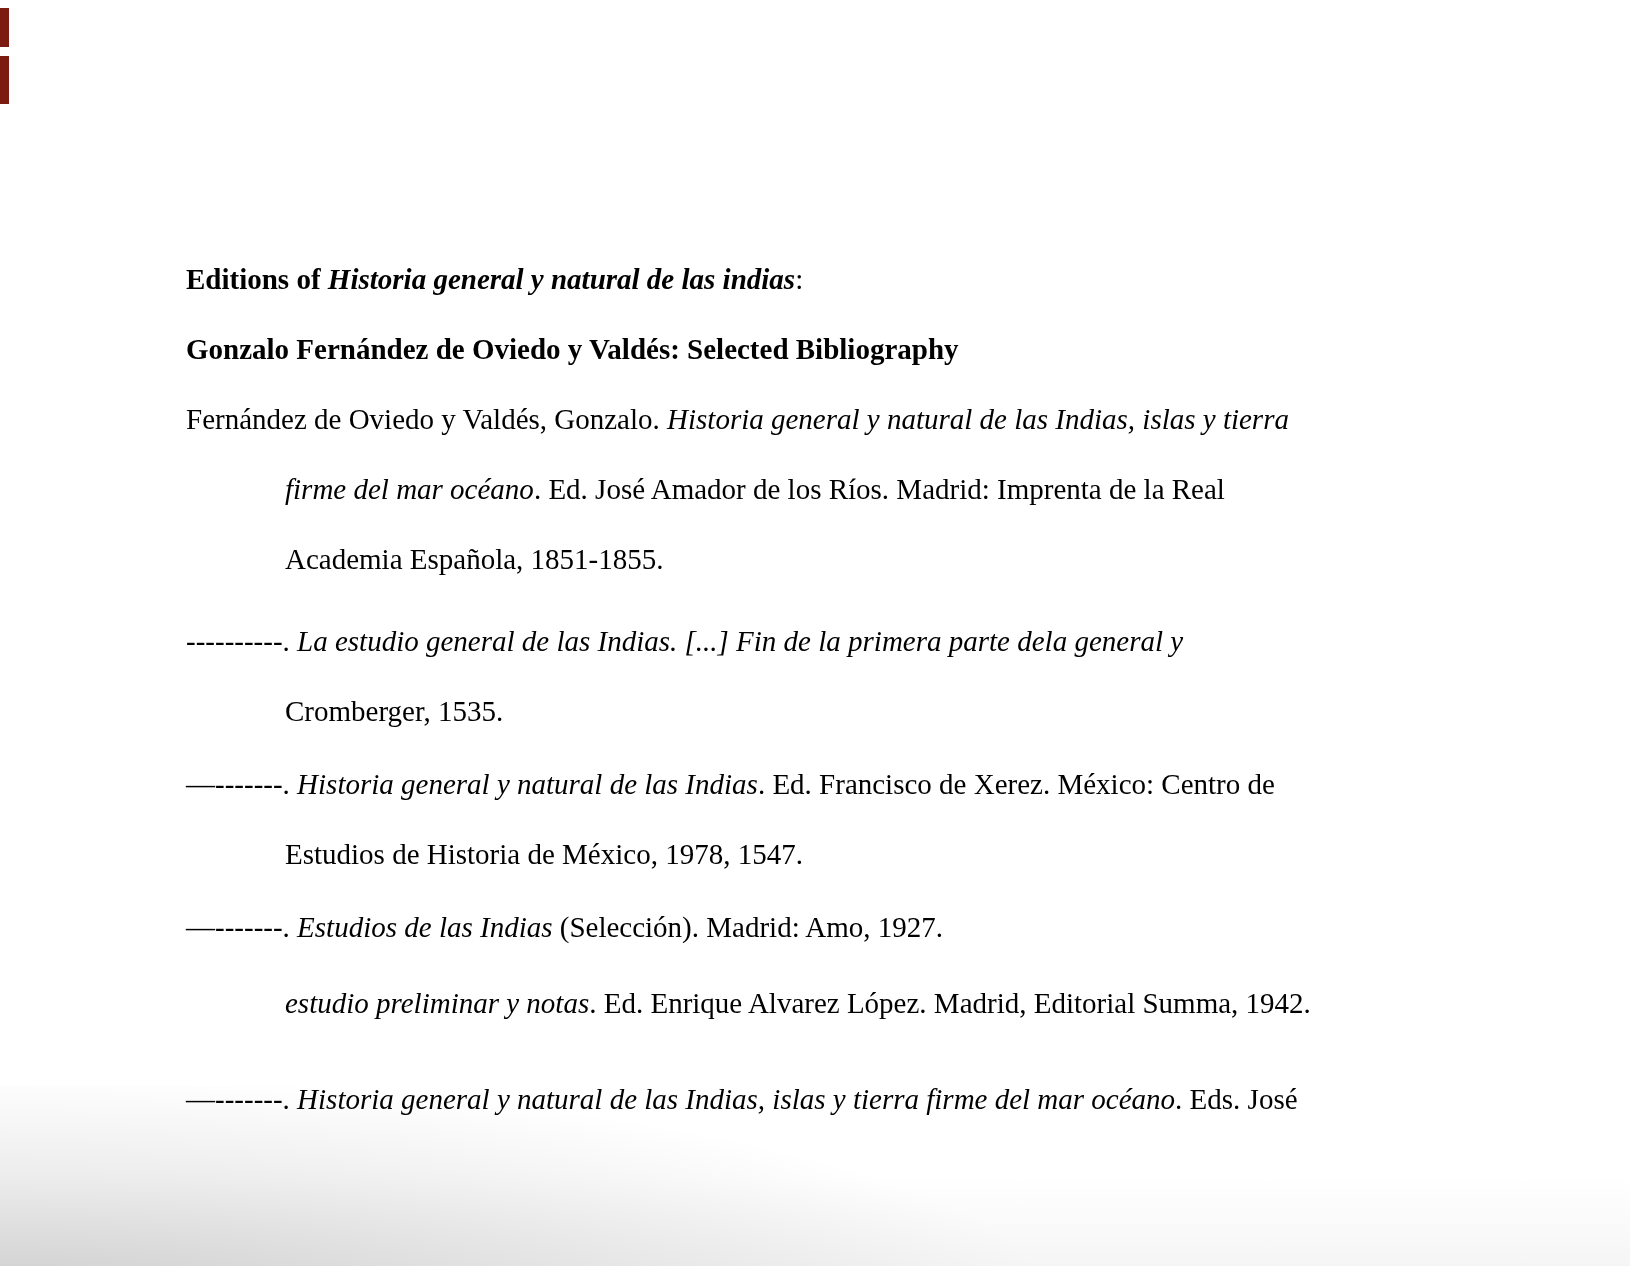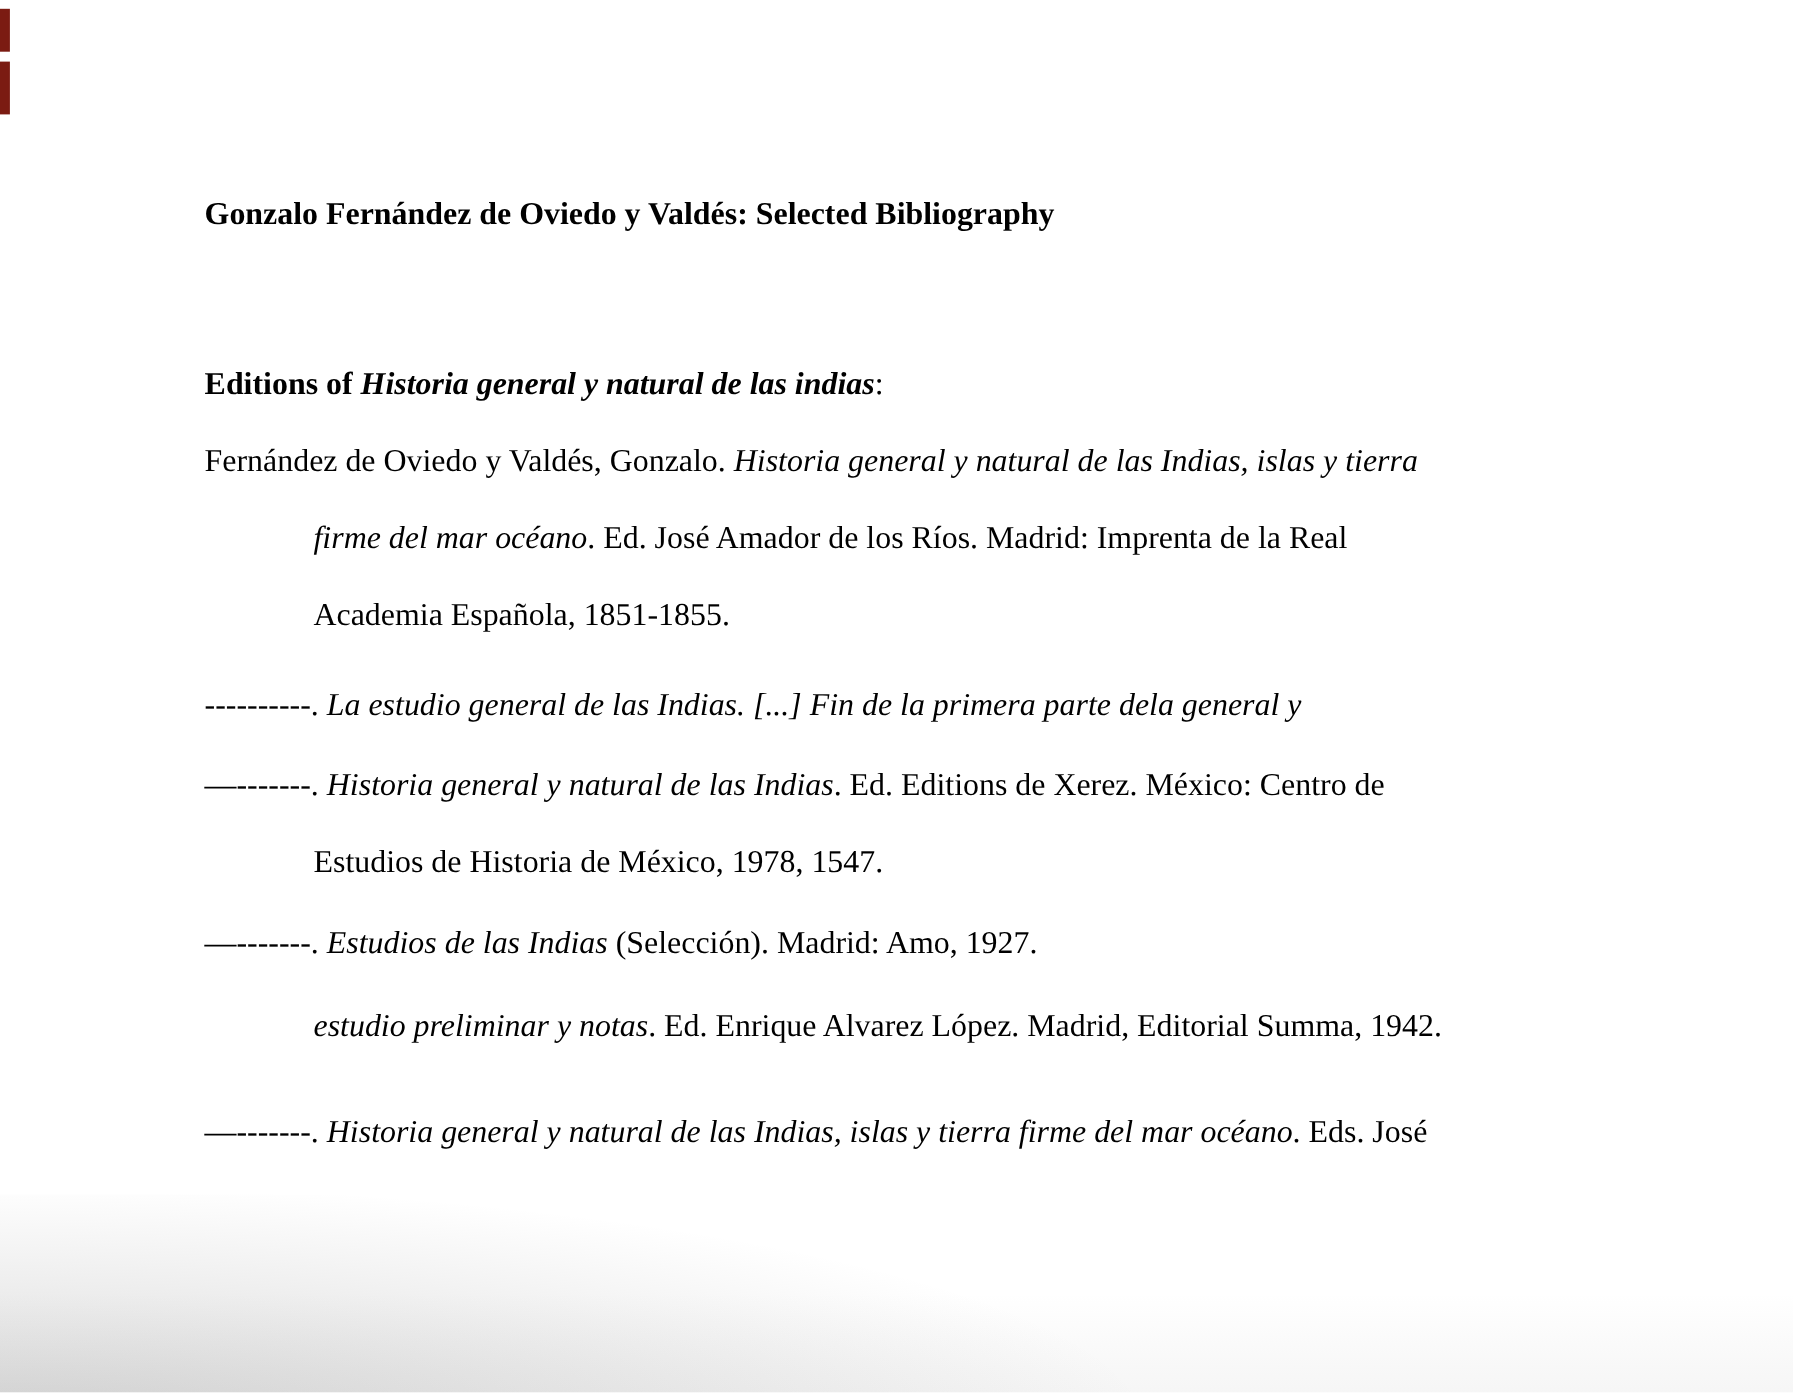--- a/index.html
+++ b/index.html
@@ -61,35 +61,36 @@
       linear-gradient(to bottom, rgba(120,120,120,0) 0%, rgba(120,120,120,0) 50%, rgba(120,120,120,0.07) 100%);
   }
 </style>
 </head>
 <body>
 
 <div class="edge-mark edge-mark-1" style="background: rgb(123, 27, 18);"></div>
 <div class="edge-mark edge-mark-2" style="background: rgb(123, 27, 18);"></div>
 
 <div class="doc">
+  <div class="line heading"><span class="run-b">Editions of </span><span class="run-bi">Historia general y natural de las indias</span><span class="run-r">:</span></div>
+
   <div class="line title-line">Gonzalo Fernández de Oviedo y Valdés: Selected Bibliography</div>
-
-  <div class="line heading"><span class="run-b">Editions of </span><span class="run-bi">Historia general y natural de las indias</span><span class="run-r">:</span></div>
 
   <div>
       <div class="entry entry-1">
         <div class="line"><span class="run-r">Fernández de Oviedo y Valdés, Gonzalo. </span><span class="run-i">Historia general y natural de las Indias, islas y tierra</span></div>
         <div class="line cont"><span class="run-i">firme del mar océano</span><span class="run-r">. Ed. José Amador de los Ríos. Madrid: Imprenta de la Real</span></div>
         <div class="line cont"><span class="run-r">Academia Española, 1851-1855.</span></div>
       </div>
       <div class="entry entry-2">
         <div class="line"><span class="run-r">----------. </span><span class="run-i">La estudio general de las Indias. [...] Fin de la primera parte dela general y</span></div>
+        <div class="line cont"><span class="run-r">Cromberger, 1535.</span></div>
       </div>
       <div class="entry entry-3">
-        <div class="line"><span class="run-r">—-------. </span><span class="run-i">Historia general y natural de las Indias</span><span class="run-r">. Ed. Editions de Xerez. México: Centro de</span></div>
+        <div class="line"><span class="run-r">—-------. </span><span class="run-i">Historia general y natural de las Indias</span><span class="run-r">. Ed. Francisco de Xerez. México: Centro de</span></div>
         <div class="line cont"><span class="run-r">Estudios de Historia de México, 1978, 1547.</span></div>
       </div>
       <div class="entry entry-4">
         <div class="line"><span class="run-r">—-------. </span><span class="run-i">Estudios de las Indias</span><span class="run-r"> (Selección). Madrid: Amo, 1927.</span></div>
       </div>
       <div class="entry entry-5">
         <div class="line cont"><span class="run-i">estudio preliminar y notas</span><span class="run-r">. Ed. Enrique Alvarez López. Madrid, Editorial Summa, 1942.</span></div>
       </div>
       <div class="entry entry-6">
         <div class="line"><span class="run-r">—-------. </span><span class="run-i">Historia general y natural de las Indias, islas y tierra firme del mar océano</span><span class="run-r">. Eds. José</span></div>

